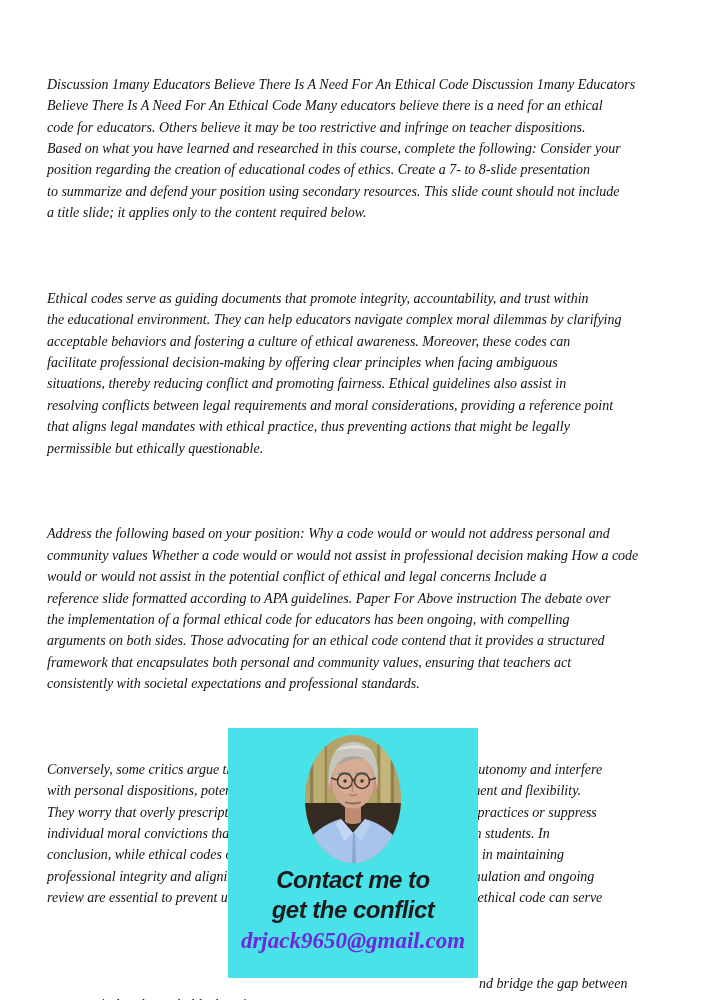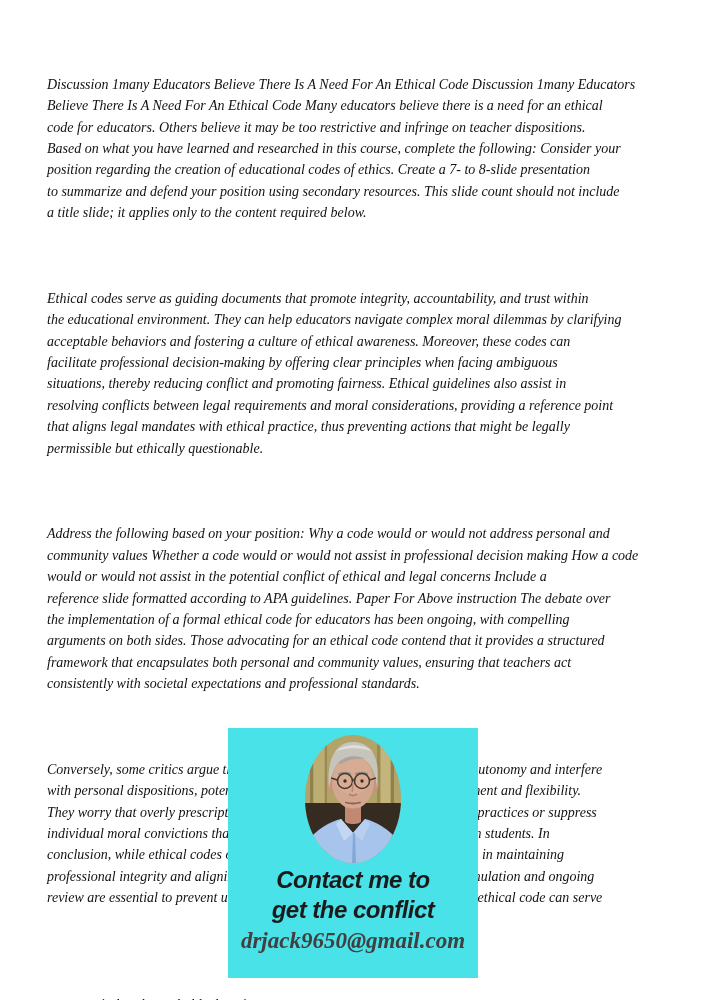--- a/index.html
+++ b/index.html
@@ -64,21 +64,21 @@
     letter-spacing: -0.5px;
     color: #1b1b1b;
     text-align: center;
   }
   .email-text {
     margin-top: 3px;
     font-family: "Liberation Serif", serif;
     font-weight: 700;
     font-size: 23px;
     line-height: 26px;
-    color: #404040;
+    color: #6d28d9;
     text-align: center;
   }
 </style>
 </head>
 <body>
 
 <div class="page">
 
   <div class="content">
     <p>Discussion 1many Educators Believe There Is A Need For An Ethical Code Discussion 1many Educators
@@ -107,20 +107,21 @@
     <p style="margin-bottom:0">Conversely, some critics argue that rigid ethical codes may restrict teacher autonomy and interfere
 with personal dispositions, potentially limiting educators' professional judgment and flexibility.
 They worry that overly prescriptive rules could undermine creative teaching practices or suppress
 individual moral convictions that are essential for authentic engagement with students. In
 conclusion, while ethical codes of conduct are designed to support educators in maintaining
 professional integrity and aligning personal and societal values, careful formulation and ongoing
 review are essential to prevent undue restrictions. Properly implemented, an ethical code can serve</p>
 
     <div class="fragline">
       <span>as a vital tool to uphold educatio</span>
+      <span class="rfrag">nd bridge the gap between</span>
     </div>
     
 
     
     
 
     
   </div>
 
   <div class="overlay" style="background-color: rgb(74, 226, 233);">

